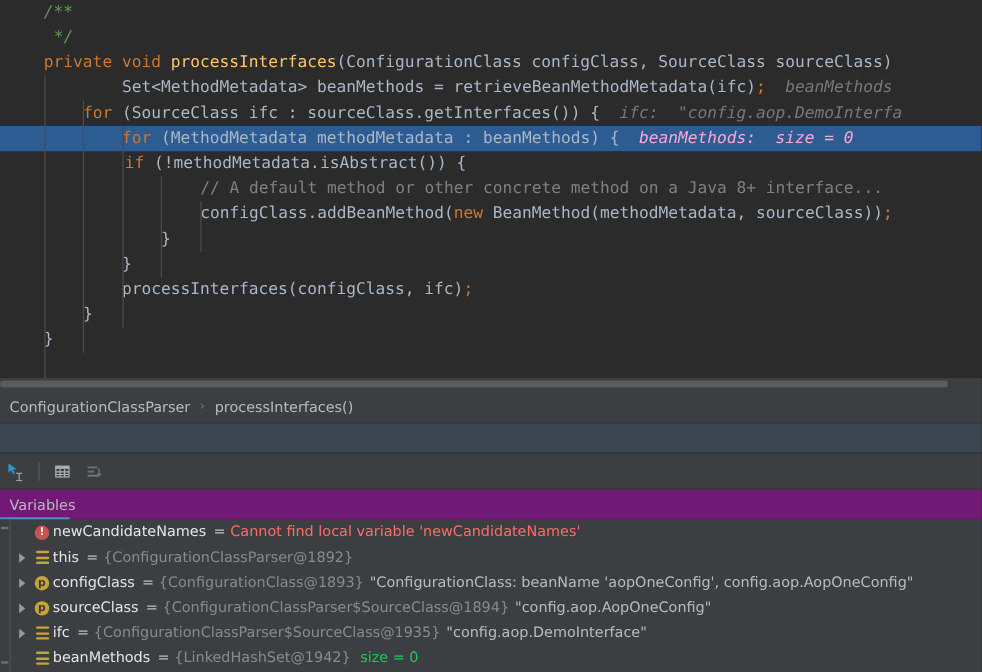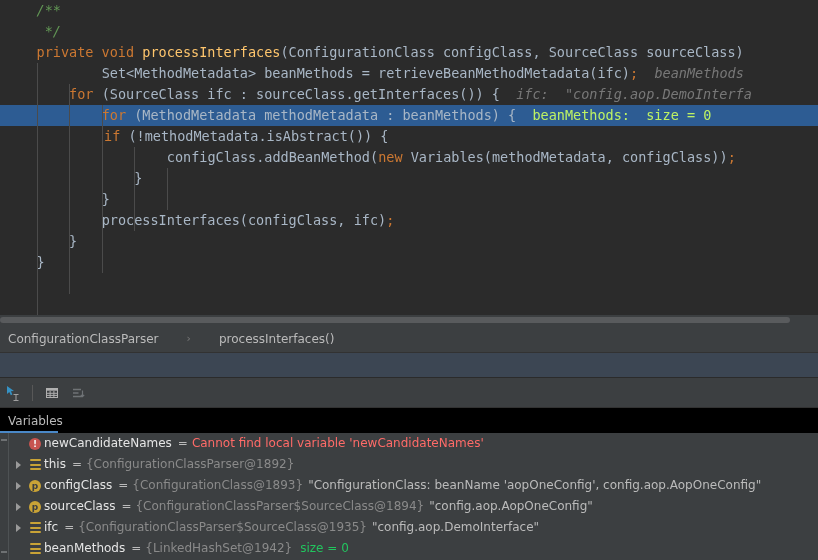--- a/index.html
+++ b/index.html
@@ -35,21 +35,21 @@
     width: 1px;
     background: #4b4b4b;
     z-index: 0;
   }
 
   .kw   { color: #cc7832; }
   .mth  { color: #ffc66d; }
   .cmt  { color: #629755; font-style: italic; }
   .lcmt { color: #808080; }
   .hint { color: #787878; font-style: italic; }
-  .hint-hl { color: #bef264; }
+  .hint-hl { color: #f9a8d4; font-style: italic; }
   .plain{ color: #a9b7c6; }
 
   
   #editor-hscroll {
     position: absolute; left: 0; top: 315px;
     width: 818px; height: 10px;
     background: #3c3f41;
   }
   #editor-hscroll .thumb {
     position: absolute; left: 0; top: 2px;
@@ -60,21 +60,20 @@
   
   #breadcrumb {
     position: absolute; left: 0; top: 325px;
     width: 818px; height: 28px;
     background: #3c3f41;
     display: flex; align-items: center;
     padding-left: 4px;
     font-size: 12px;
     color: #bbbbbb;
     border-bottom: 1px solid #323232;
-    gap: 20px;
   }
   #breadcrumb .crumb { padding: 0 4px; }
   #breadcrumb .sep { color: #787878; font-size: 11px; padding: 0 4px; }
 
   
   #tw-band {
     position: absolute; left: 0; top: 353px;
     width: 818px; height: 25px;
     background: #3c4653;
     border-bottom: 1px solid #2b2b2b;
@@ -94,21 +93,21 @@
     position: relative;
   }
   .tb-sep {
     width: 1px; height: 16px; background: #585858; margin: 0 6px;
   }
 
   
   #tabs-row {
     position: absolute; left: 0; top: 408px;
     width: 818px; height: 25px;
-    background: #000000;
+    background: #701a75;
   }
   #tab-variables {
     position: absolute; left: 0; top: 0;
     height: 25px;
     padding: 0 8px;
     display: flex; align-items: center;
     font-size: 12px; color: #bbbbbb;
   }
   #tab-underline {
     position: absolute; left: 0; top: 23px;
@@ -193,21 +192,22 @@
 
 <div id="editor">
   <div id="code-lines">
       <div class="code-line"><span class="txt" style="padding-left: 36.56px;"><span class="cmt">/**</span></span></div>
       <div class="code-line"><span class="txt" style="padding-left: 44.7px;"><span class="cmt">*/</span></span></div>
       <div class="code-line"><span class="txt" style="padding-left: 36.56px;"><span class="kw">private</span><span class="plain"> </span><span class="kw">void</span><span class="plain"> </span><span class="mth">processInterfaces</span><span class="plain">(ConfigurationClass configClass, SourceClass sourceClass)</span></span></div>
       <div class="code-line"><span class="txt" style="padding-left: 101.68px;"><span class="plain">Set&lt;MethodMetadata&gt; beanMethods = retrieveBeanMethodMetadata(ifc)</span><span class="kw">;</span><span class="hint">  beanMethods</span></span></div>
       <div class="code-line"><span class="txt" style="padding-left: 69.12px;"><span class="kw">for</span><span class="plain"> (SourceClass ifc : sourceClass.</span><span class="plain">getInterfaces</span><span class="plain">()) {</span><span class="hint">  ifc:  "config.aop.DemoInterfa</span></span></div>
       <div class="code-line hl"><span class="txt" style="padding-left: 101.68px;"><span class="kw">for</span><span class="plain"> (MethodMetadata methodMetadata : beanMethods) {</span><span class="hint-hl">  beanMethods:  size = 0</span></span></div>
       <div class="code-line"><span class="txt" style="padding-left: 104px;"><span class="kw">if</span><span class="plain"> (!methodMetadata.isAbstract()) {</span></span></div>
-      <div class="code-line"><span class="txt" style="padding-left: 166.8px;"><span class="plain">configClass.addBeanMethod(</span><span class="kw">new</span><span class="plain"> Variables(methodMetadata, configClass))</span><span class="kw">;</span></span></div>
+      <div class="code-line"><span class="txt" style="padding-left: 166.8px;"><span class="lcmt">// A default method or other concrete method on a Java 8+ interface...</span></span></div>
+      <div class="code-line"><span class="txt" style="padding-left: 166.8px;"><span class="plain">configClass.addBeanMethod(</span><span class="kw">new</span><span class="plain"> BeanMethod(methodMetadata, sourceClass))</span><span class="kw">;</span></span></div>
       <div class="code-line"><span class="txt" style="padding-left: 134.24px;"><span class="plain">}</span></span></div>
       <div class="code-line"><span class="txt" style="padding-left: 101.68px;"><span class="plain">}</span></span></div>
       <div class="code-line"><span class="txt" style="padding-left: 101.68px;"><span class="plain">processInterfaces(configClass, ifc)</span><span class="kw">;</span></span></div>
       <div class="code-line"><span class="txt" style="padding-left: 69.12px;"><span class="plain">}</span></span></div>
       <div class="code-line"><span class="txt" style="padding-left: 36.56px;"><span class="plain">}</span></span></div>
     </div>
   <div id="indent-guides">
       <div class="guide" style="left: 37px; top: 63px; height: 252px;"></div>
       <div class="guide" style="left: 69px; top: 84px; height: 210px;"></div>
       <div class="guide" style="left: 102px; top: 105px; height: 168px;"></div>

